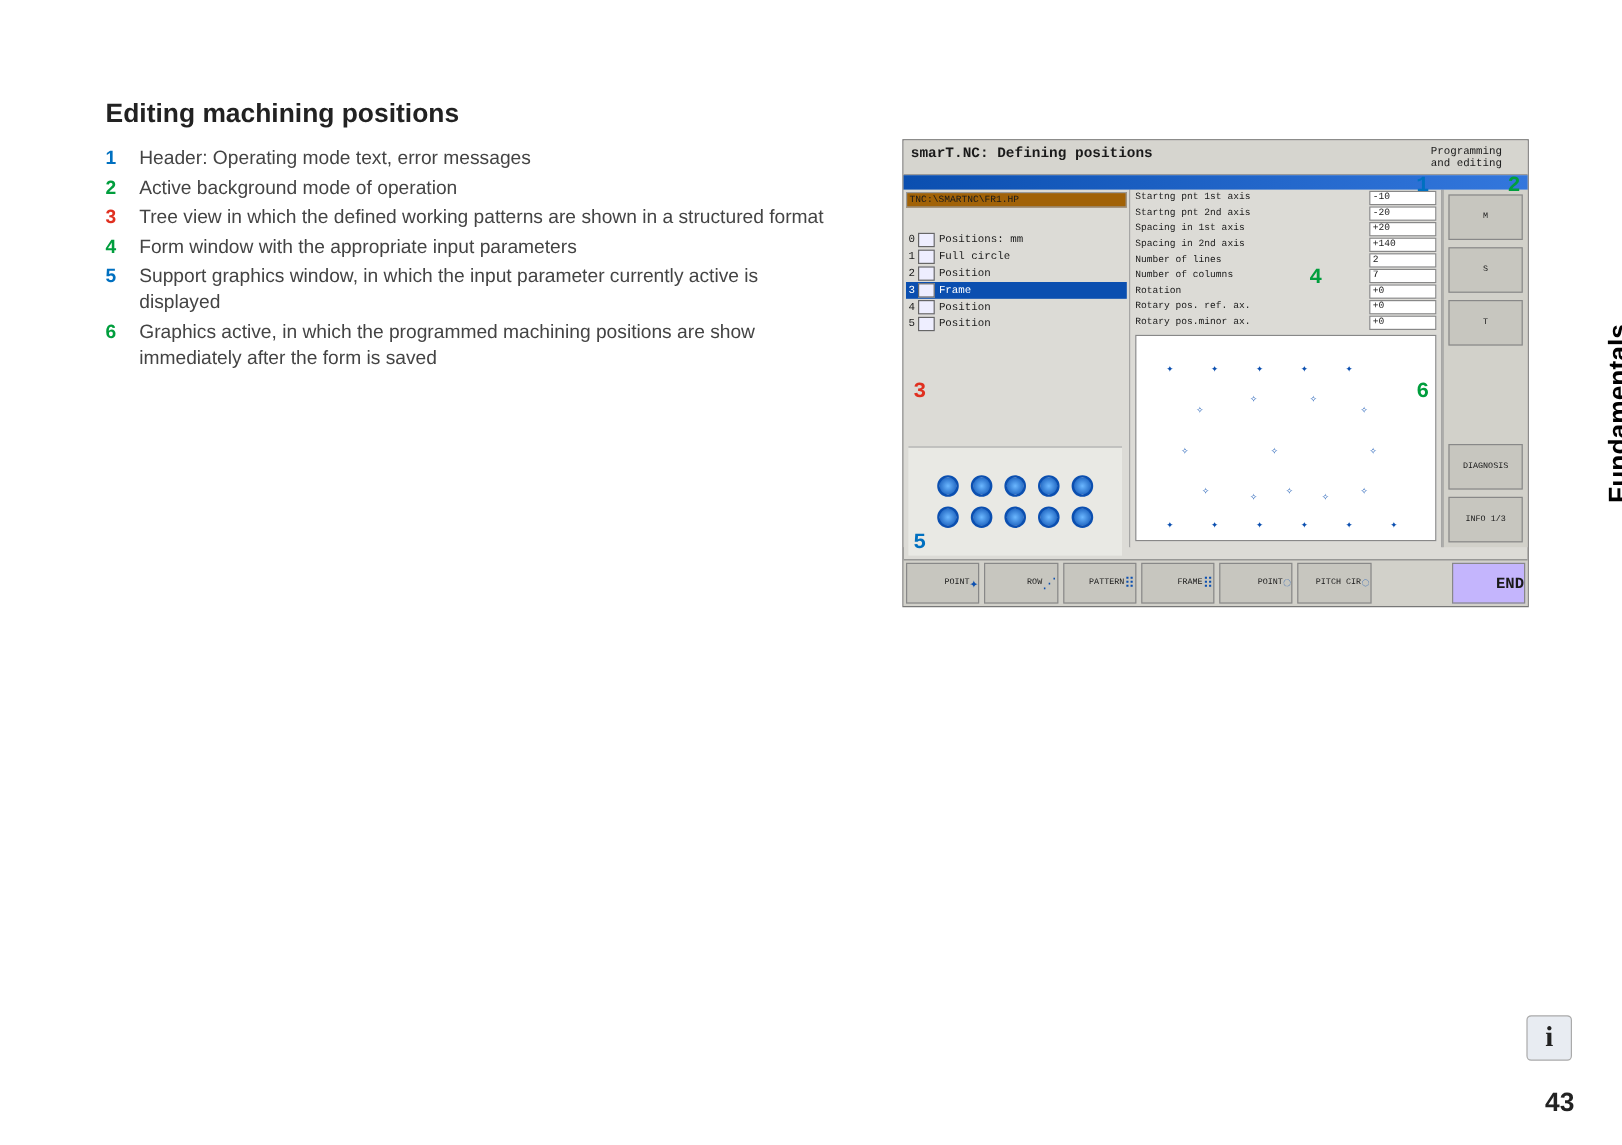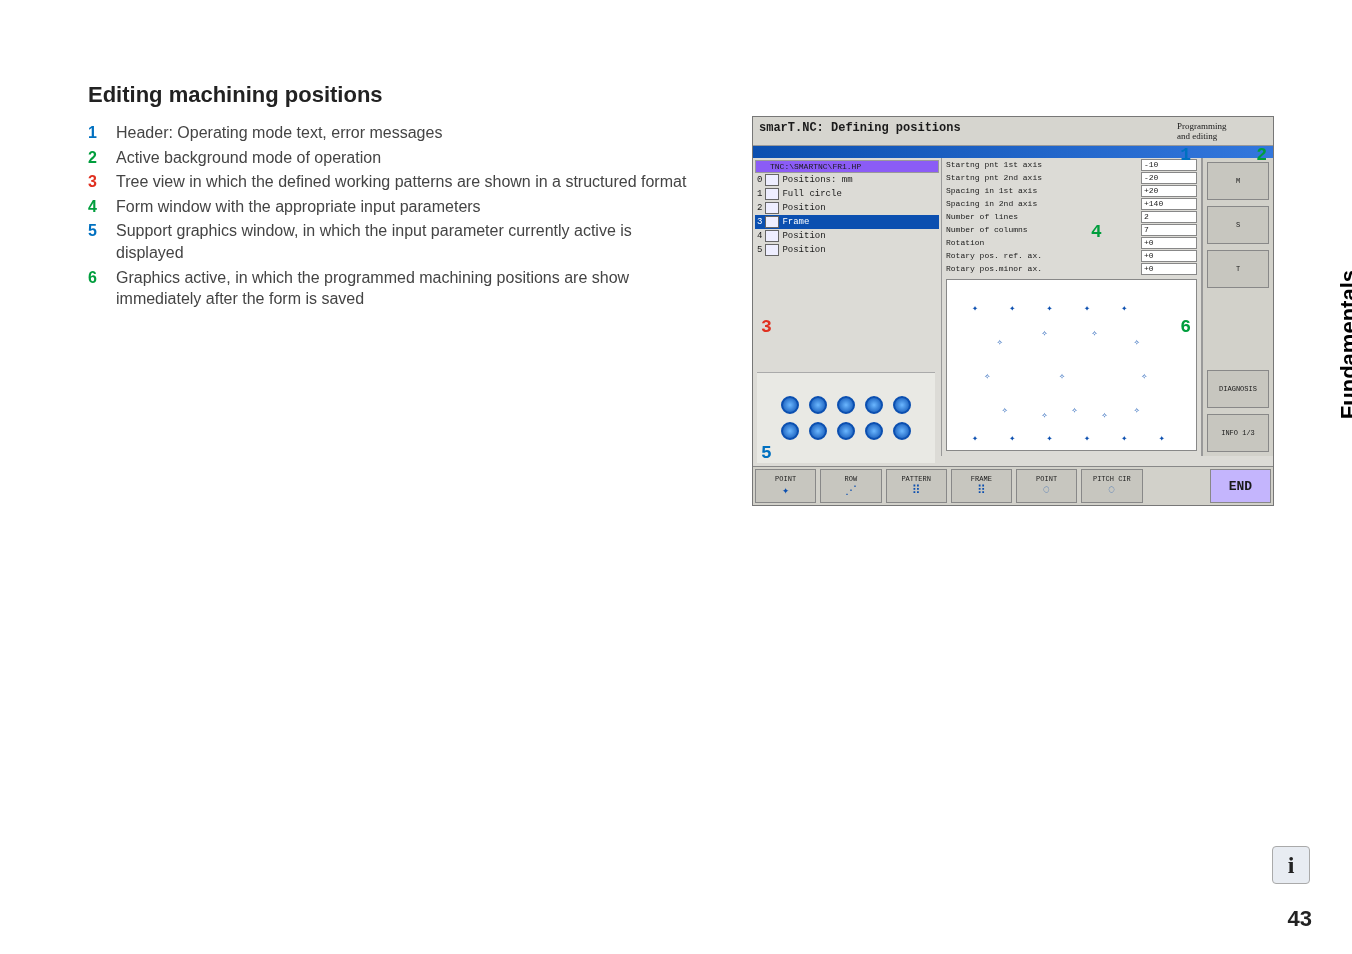--- a/index.html
+++ b/index.html
@@ -104,22 +104,21 @@
     background: #d6d5cf;
     border-bottom: 1px solid #999;
     font-size: 12px;
     font-weight: bold;
   }
   .titlebar .mode {
     font-size: 9px;
     font-weight: normal;
     white-space: pre-line;
     width: 90px;
-    text-align: left;
-    font-family: Liberation Serif, serif;
+    text-align: center;
   }
   .bluebar {
     height: 12px;
     background: linear-gradient(to right, #0b4fb0, #3377dd);
     position: relative;
   }
   .callout {
     position: absolute;
     font-size: 18px;
     font-weight: bold;
@@ -135,25 +134,25 @@
     display: flex;
     height: 298px;
   }
   .tree {
     width: 184px;
     background: #dcdbd6;
     border-right: 1px solid #999;
     padding: 2px;
   }
   .tree-path {
-    background: #8b5cf6;
+    background: #a16207;
     border: 1px solid #999;
-    padding: 1px 14px;
+    padding: 1px 2px;
     font-size: 8px;
-    margin-bottom: 0;
+    margin-bottom: 20px;
   }
   .tree-row {
     display: flex;
     align-items: center;
     padding: 1px 2px;
     gap: 3px;
   }
   .tree-row.sel { background: #0b4fb0; color: #fff; }
   .tree-ico {
     width: 12px; height: 10px;
@@ -248,23 +247,23 @@
     display: flex;
     background: #d2d1ca;
     border-top: 1px solid #888;
   }
   .sk {
     flex: 1;
     border: 1px solid #888;
     margin: 2px;
     background: #c7c6bf;
     display: flex;
-    flex-direction: column;
-    align-items: center;
-    justify-content: center;
+    flex-direction: row;
+    align-items: center;
+    justify-content: flex-end;
     font-size: 7px;
   }
   .sk .ico { font-size: 12px; color: #0b4fb0; }
   .sk.end { font-size: 13px; font-weight: bold; background:#c4b5fd; }
   .blank { background:#d2d1ca; border:none; }
 </style>
 </head>
 <body>
 
 <div class="page">

